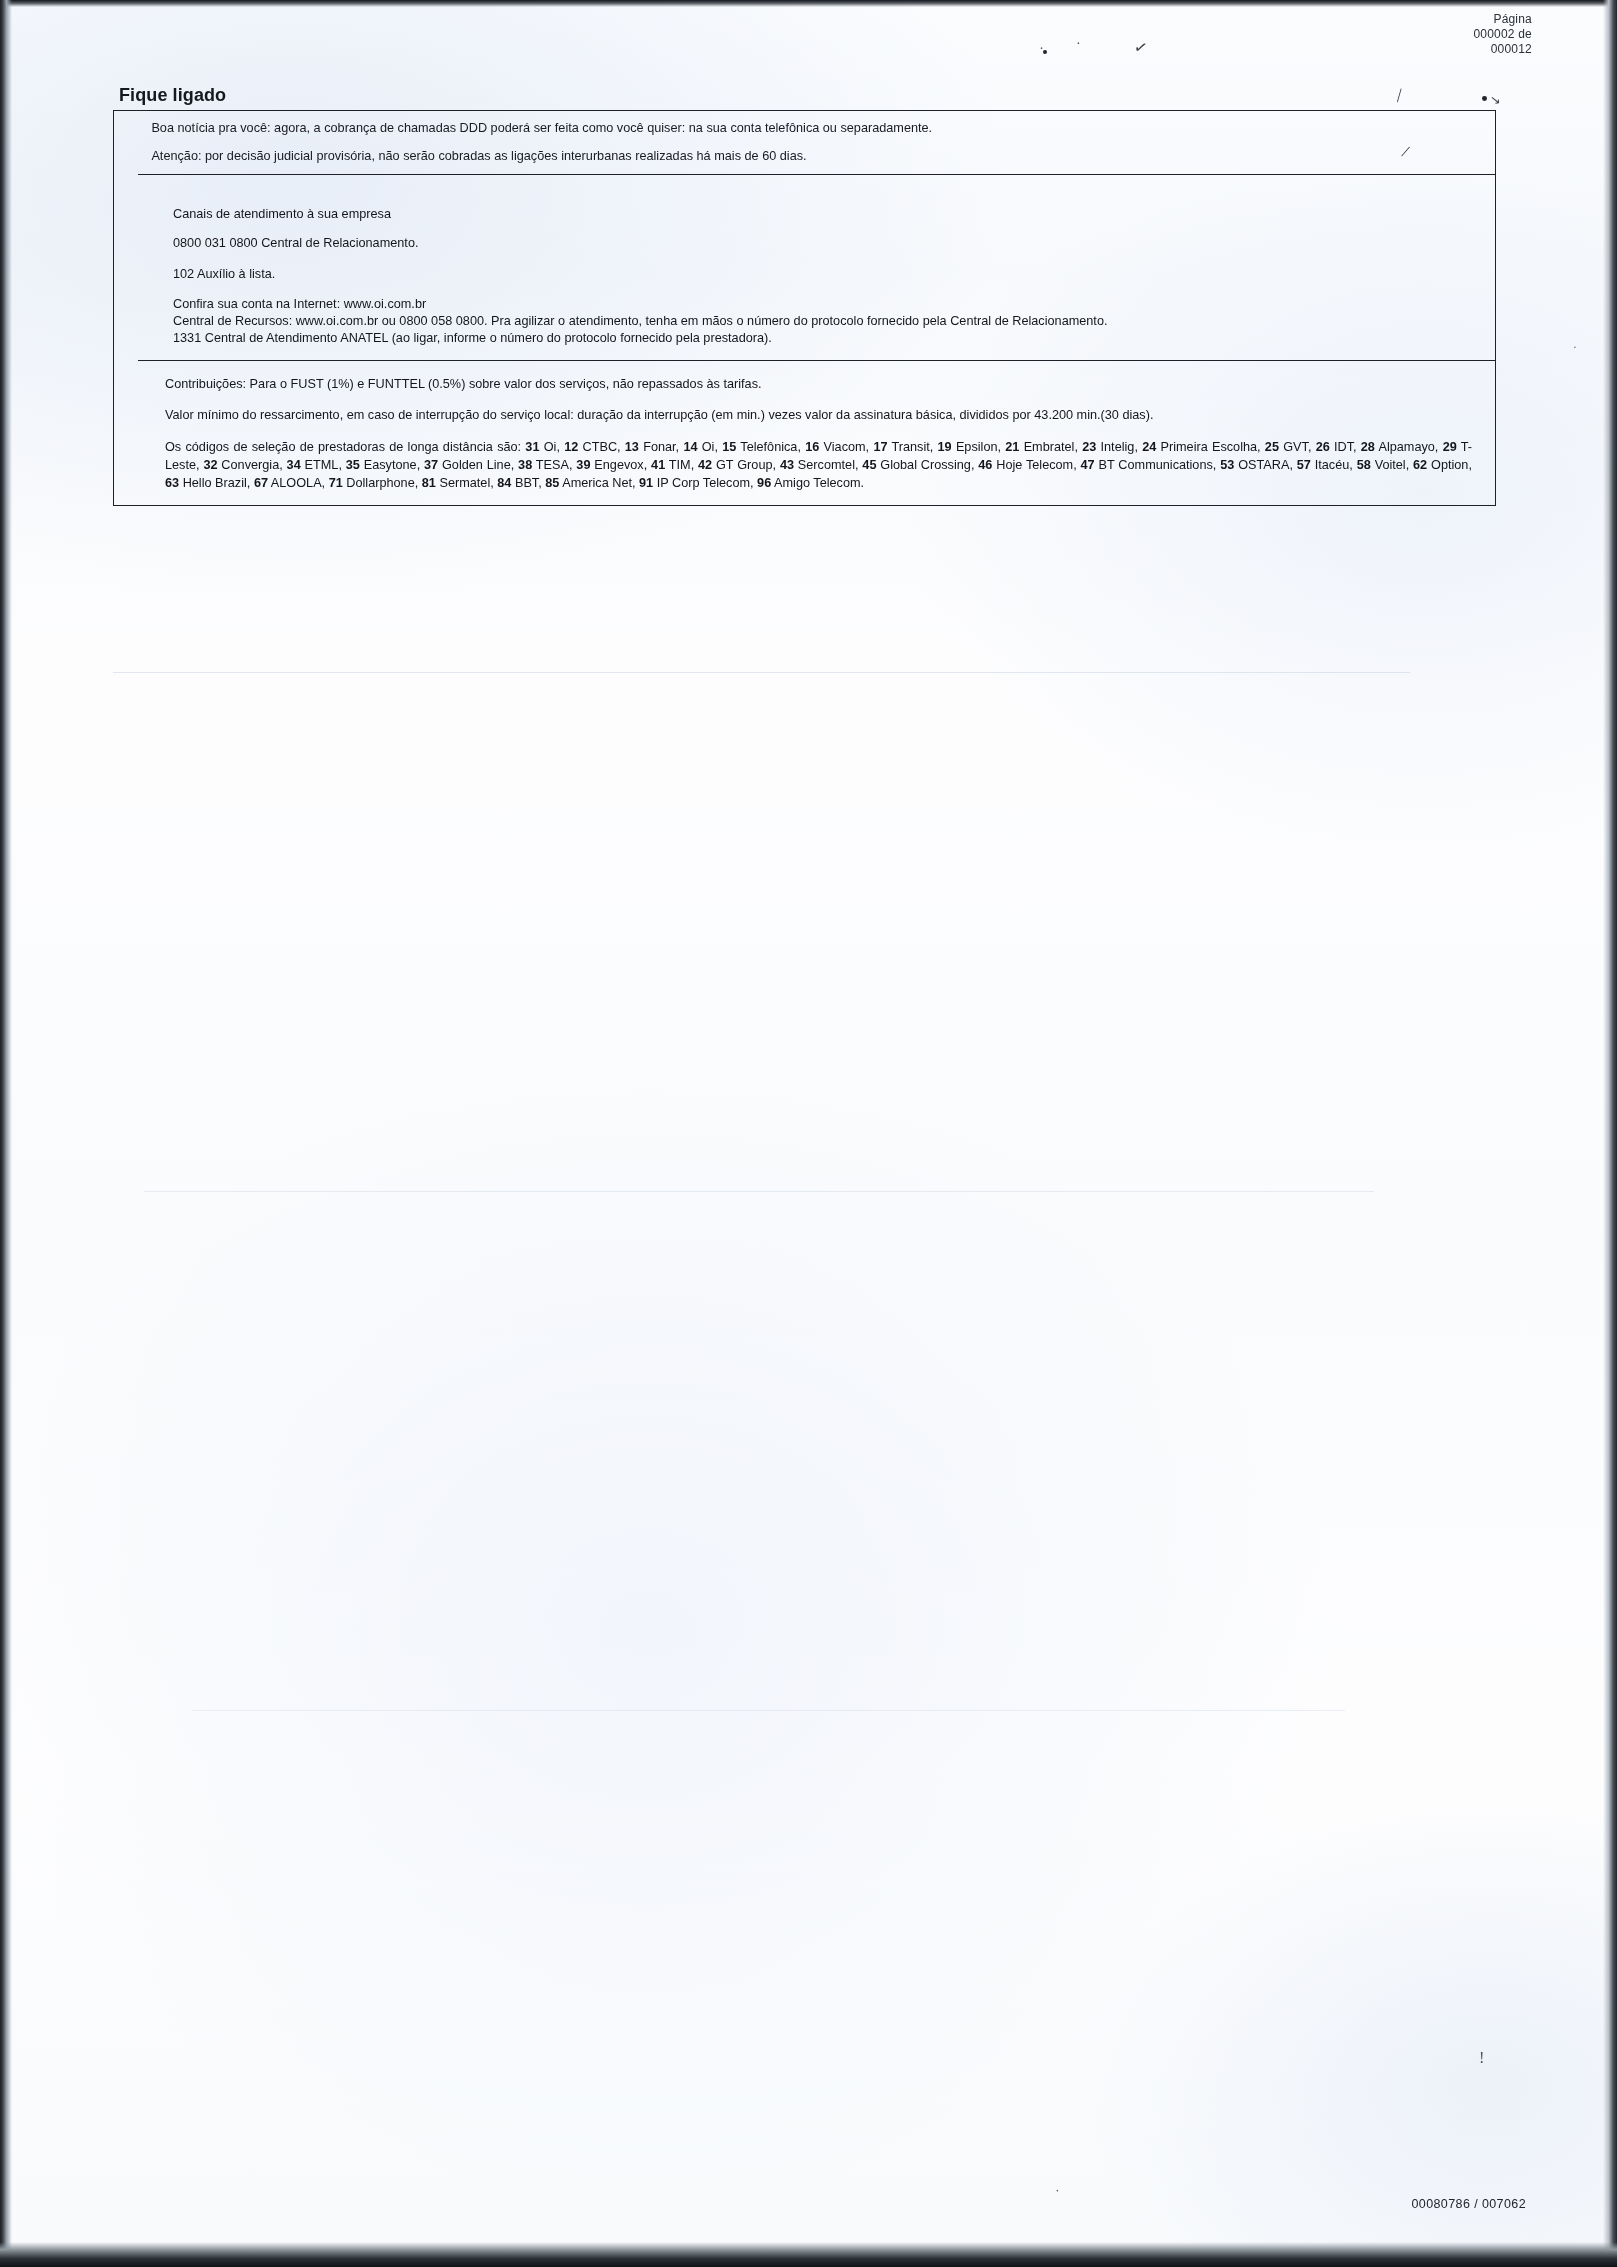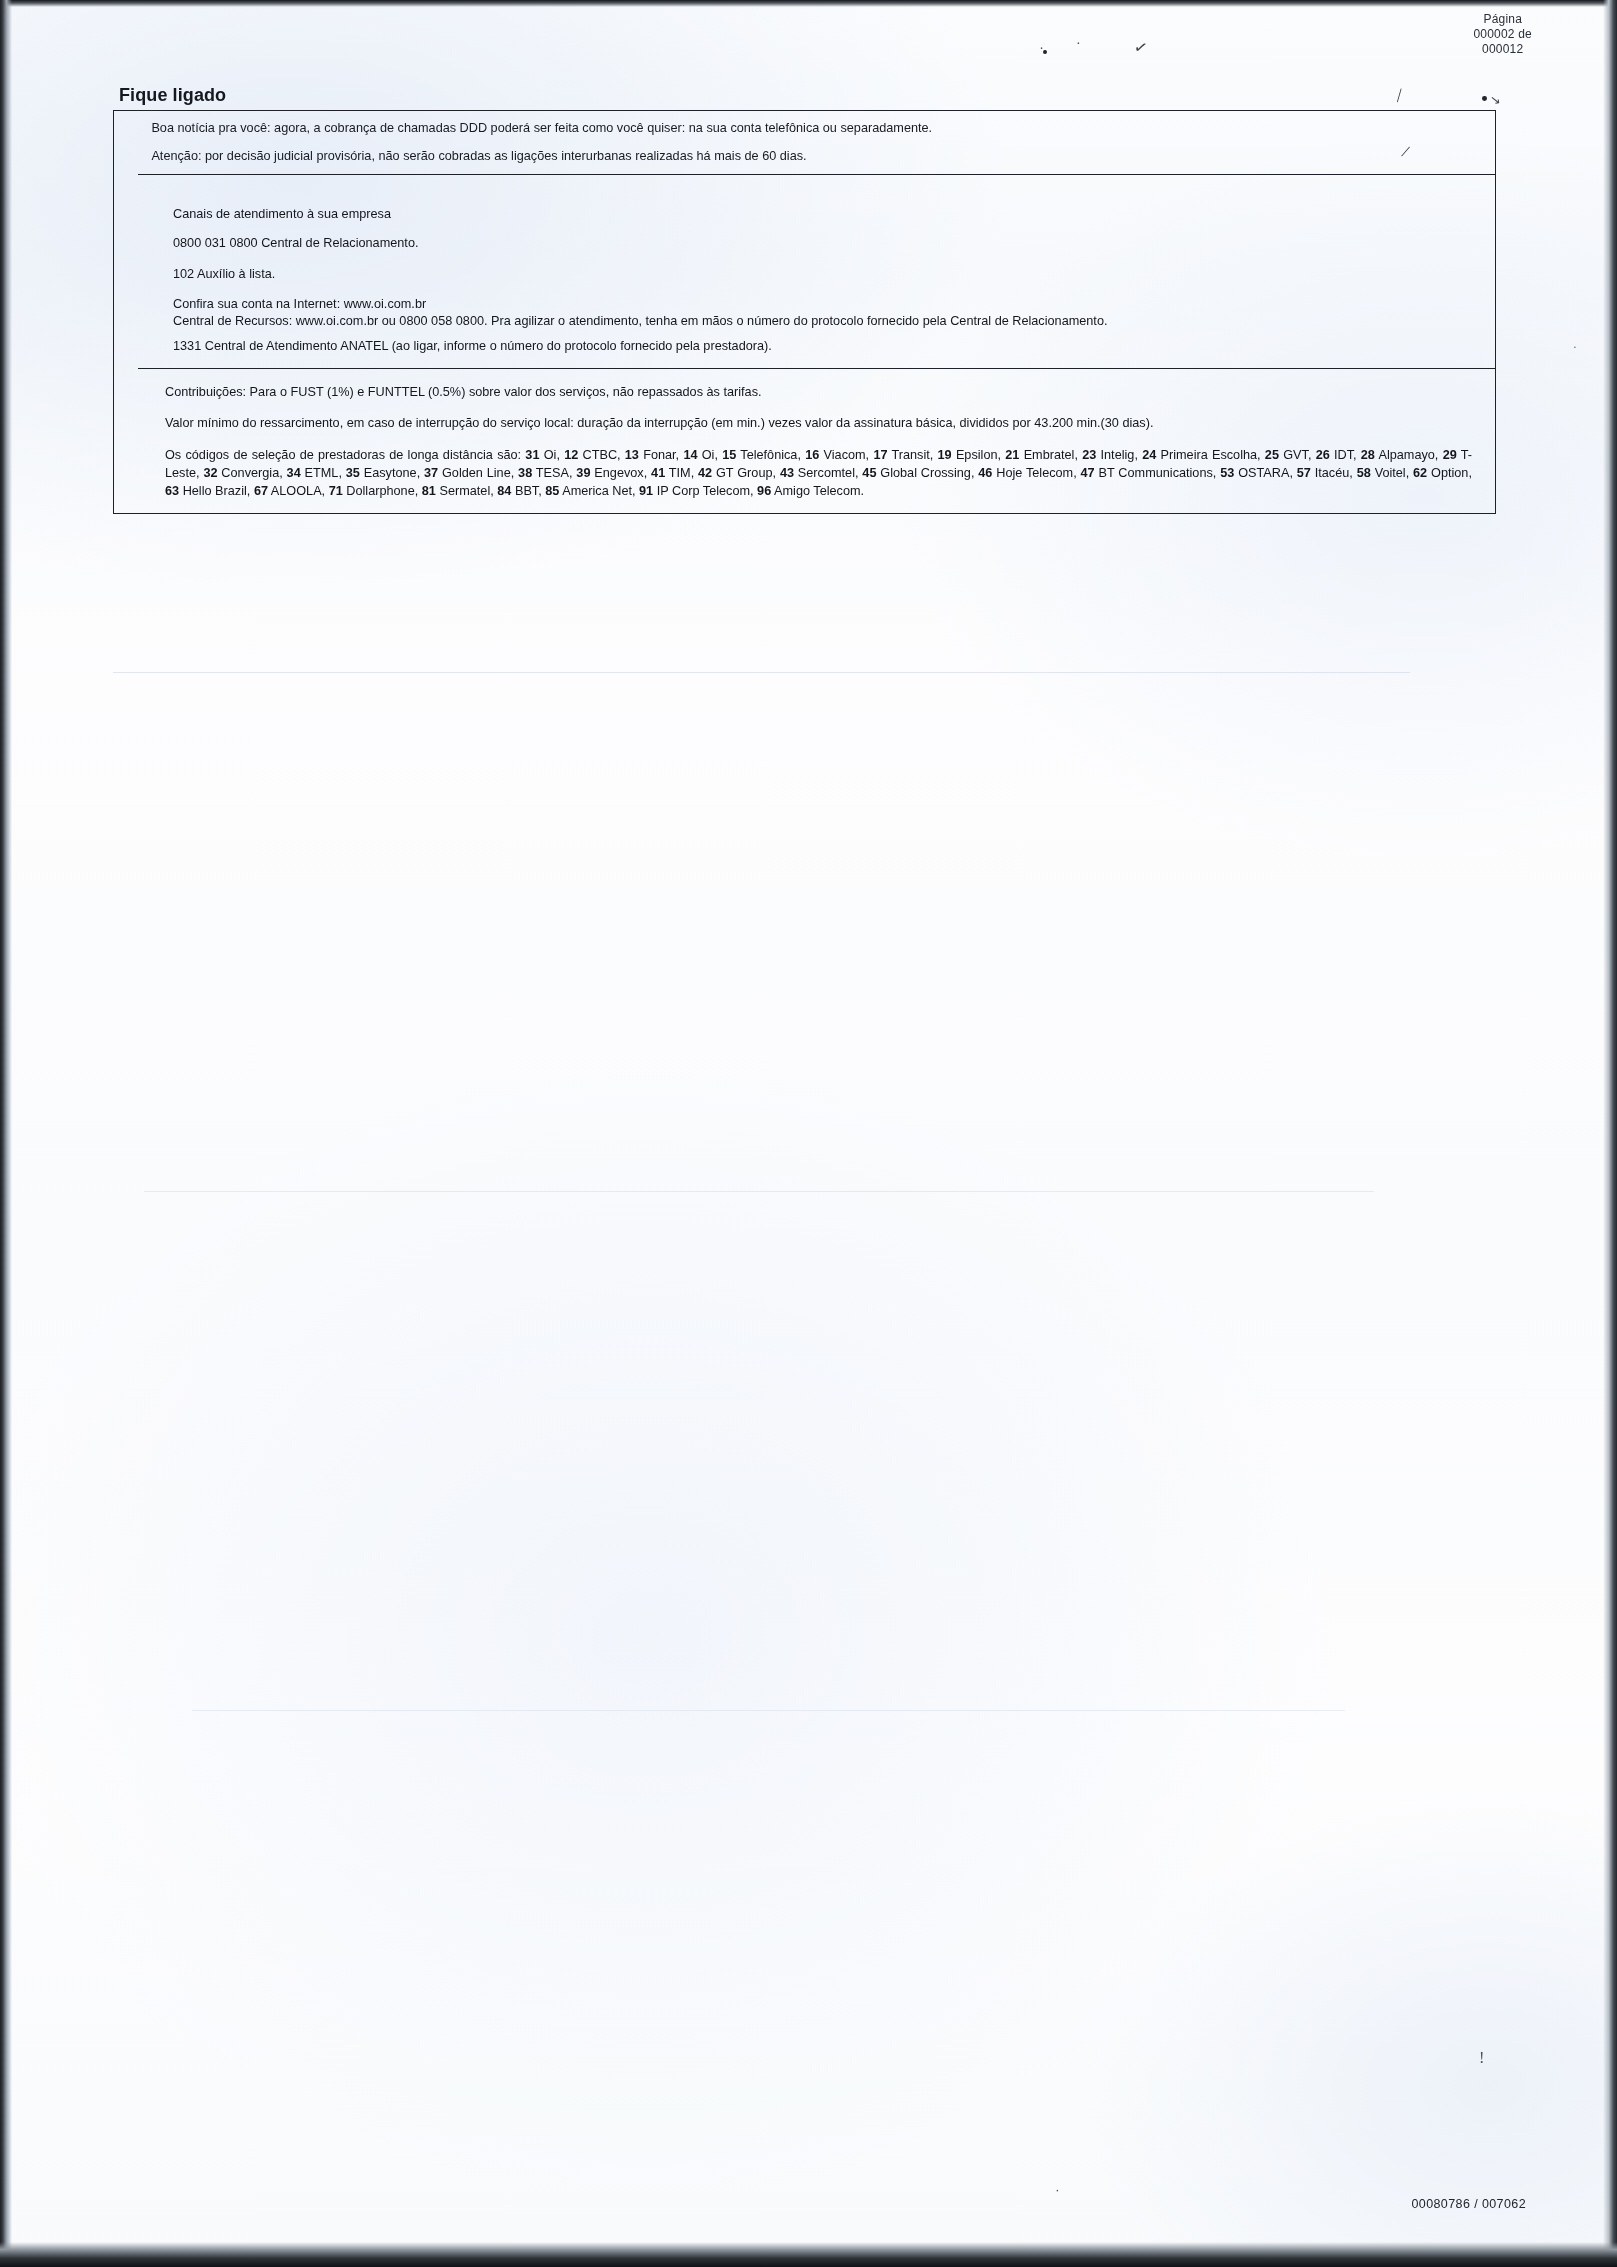--- a/index.html
+++ b/index.html
@@ -53,21 +53,21 @@
     left: 0; right: 0; bottom: 0;
     height: 25px;
     background: linear-gradient(0deg, #0f1216 0%, #2e3338 35%, #8f979f 70%, rgba(255,255,255,0) 100%);
   }
 
   
   .pageno {
     position: absolute;
     right: 86px;
     top: 11.5px;
-    text-align: center;
+    text-align: right;
     font-size: 12px;
     line-height: 15px;
     color: #2b2f36;
     letter-spacing: 0.2px;
   }
 
   
   .section-title {
     position: absolute;
     left: 119px;
@@ -202,21 +202,21 @@
     </div>
 
     <div class="divider"></div>
 
     <div class="block-pad">
       <div class="p tight">Canais de atendimento à sua empresa</div>
       <div class="p tight" style="margin-top:12px;">0800 031 0800 Central de Relacionamento.</div>
       <div class="p tight">102 Auxílio à lista.</div>
       <div class="p tight">Confira sua conta na Internet: www.oi.com.br</div>
       <div class="p tight" style="margin-top:0;">Central de Recursos: www.oi.com.br ou 0800 058 0800. Pra agilizar o atendimento, tenha em mãos o número do protocolo fornecido pela Central de Relacionamento.</div>
-      <div class="p tight" style="margin-top:8px;">1331 Central de Atendimento ANATEL (ao ligar, informe o número do protocolo fornecido pela prestadora).</div>
+      <div class="p tight" style="margin-top:0;">1331 Central de Atendimento ANATEL (ao ligar, informe o número do protocolo fornecido pela prestadora).</div>
     </div>
 
     <div class="divider"></div>
 
     <div class="block-pad" style="padding-left:27px; padding-right:23px;">
       <div class="p small-note">Contribuições: Para o FUST (1%) e FUNTTEL (0.5%) sobre valor dos serviços, não repassados às tarifas.</div>
       <div class="p small-note">Valor mínimo do ressarcimento, em caso de interrupção do serviço local: duração da interrupção (em min.) vezes valor da assinatura básica, divididos por 43.200 min.(30 dias).</div>
       <div class="p codes">
         <span>Os códigos de seleção de prestadoras de longa distância são:</span>
         <span id="carrier-codes-list"> <b>31</b><span> Oi,</span> <b>12</b><span> CTBC,</span> <b>13</b><span> Fonar,</span> <b>14</b><span> Oi,</span> <b>15</b><span> Telefônica,</span> <b>16</b><span> Viacom,</span> <b>17</b><span> Transit,</span> <b>19</b><span> Epsilon,</span> <b>21</b><span> Embratel,</span> <b>23</b><span> Intelig,</span> <b>24</b><span> Primeira Escolha,</span> <b>25</b><span> GVT,</span> <b>26</b><span> IDT,</span> <b>28</b><span> Alpamayo,</span> <b>29</b><span> T-Leste,</span> <b>32</b><span> Convergia,</span> <b>34</b><span> ETML,</span> <b>35</b><span> Easytone,</span> <b>37</b><span> Golden Line,</span> <b>38</b><span> TESA,</span> <b>39</b><span> Engevox,</span> <b>41</b><span> TIM,</span> <b>42</b><span> GT Group,</span> <b>43</b><span> Sercomtel,</span> <b>45</b><span> Global Crossing,</span> <b>46</b><span> Hoje Telecom,</span> <b>47</b><span> BT Communications,</span> <b>53</b><span> OSTARA,</span> <b>57</b><span> Itacéu,</span> <b>58</b><span> Voitel,</span> <b>62</b><span> Option,</span> <b>63</b><span> Hello Brazil,</span> <b>67</b><span> ALOOLA,</span> <b>71</b><span> Dollarphone,</span> <b>81</b><span> Sermatel,</span> <b>84</b><span> BBT,</span> <b>85</b><span> America Net,</span> <b>91</b><span> IP Corp Telecom,</span> <b>96</b><span> Amigo Telecom.</span></span>

